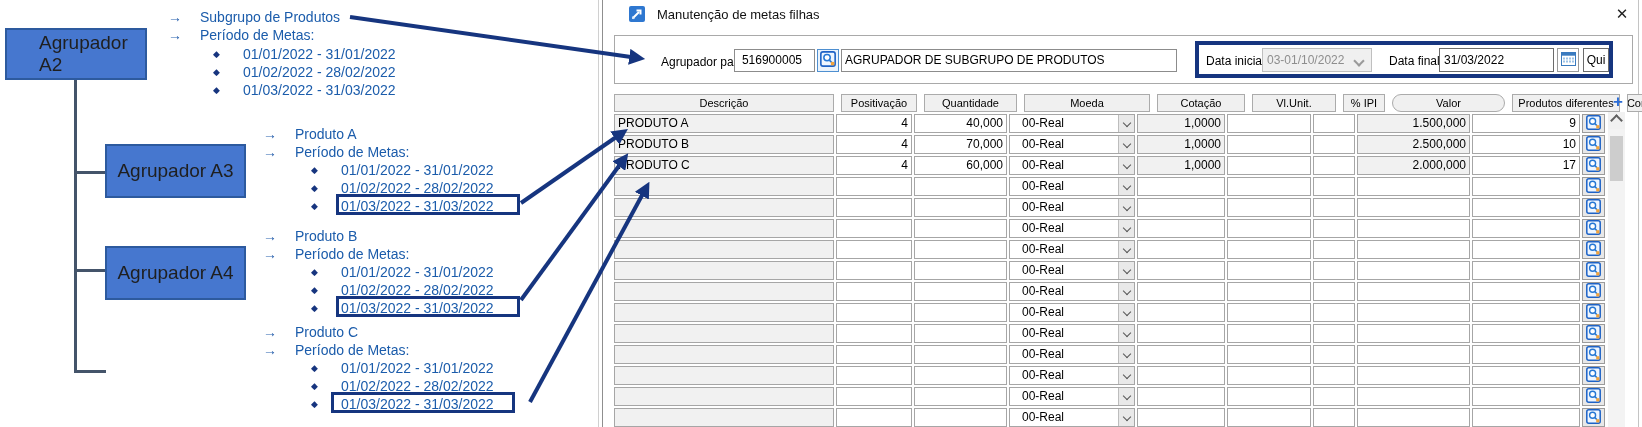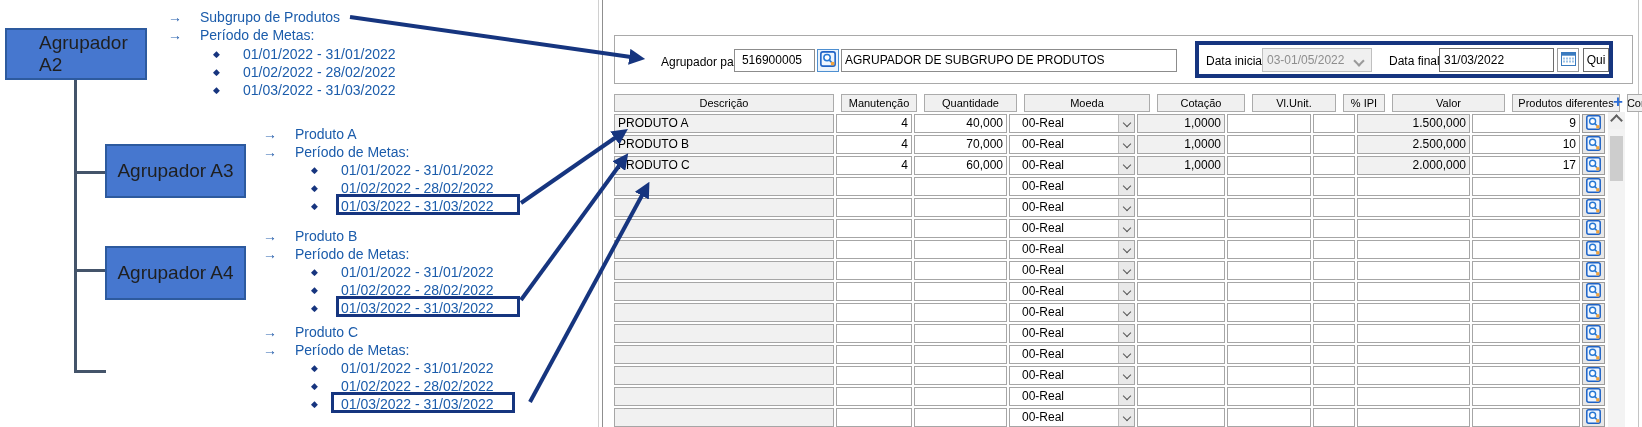--- a/index.html
+++ b/index.html
@@ -175,40 +175,52 @@
       <span>01/02/2022 - 28/02/2022</span>
     </div>
   <div class="anno" style="left:311px;top:396px;">
       <span class="dia">◆</span>
       <span>01/03/2022 - 31/03/2022</span>
     </div>
   <div class="hl" style="left:331px;top:392px;"></div>
 
   <div class="wshadow"></div>
   <div class="window">
+    <div class="titlebar">
+      <span class="app-icon">
+        <svg width="16" height="16" viewBox="0 0 16 16">
+            <rect width="16" height="16" rx="2" fill="#2e77d0"></rect>
+            <path d="M3.5 12.5 L10 6" stroke="#fff" stroke-width="2" fill="none"></path>
+            <path d="M7.5 4.5 h4 v4" fill="none" stroke="#fff" stroke-width="2"></path>
+            <path d="M3 13 l3 0 -3 -3 z" fill="#cfe2f7"></path>
+          </svg>
+      </span>
+      <span class="title-text">Manutenção de metas filhas</span>
+      <button class="close-btn">✕</button>
+    </div>
 
     <div class="gbox"></div>
     <span class="wlbl" style="left:58px;top:55px;">Agrupador pai</span>
     <div class="tfield" style="left:131px;top:49px;width:81px;text-align:right;padding-right:12px;">516900005</div>
     <button class="mag-btn">
       <span>
         <svg width="16" height="16" viewBox="0 0 15 15">
             <rect x="0.8" y="0.8" width="13.4" height="13.4" rx="2" fill="#eef6ff" stroke="#1d62c6" stroke-width="1.5"></rect>
             <circle cx="6.6" cy="6.2" r="3" fill="#fff" stroke="#2577d4" stroke-width="1.4"></circle>
             <path d="M8.8 8.5 L11 10.8" stroke="#2577d4" stroke-width="1.6"></path>
             <rect x="10.2" y="10.2" width="3.2" height="3.2" fill="#f2a33c"></rect>
           </svg>
       </span>
     </button>
     <div class="tfield" style="left:238px;top:49px;width:336px;padding-left:3px;">AGRUPADOR DE SUBGRUPO DE PRODUTOS</div>
 
     <div class="datarect"></div>
     <span class="wlbl" style="left:603px;top:54px;">Data inicial</span>
     <div class="combo-dis">
-      <span>03-01/05/2022</span>
+      <span>03-01/10/2022</span>
       <span class="chev"></span>
     </div>
     <span class="wlbl" style="left:786px;top:54px;">Data final</span>
     <div class="tfield" style="left:836px;top:48px;width:115px;height:24px;line-height:22px;padding-left:4px;border-color:#6b6b6b;">31/03/2022</div>
     <button class="cal-btn">
       <span>
         <svg width="15" height="15" viewBox="0 0 15 15">
             <rect x="0.5" y="1.5" width="14" height="13" fill="#fff" stroke="#3a7bbf"></rect>
             <rect x="0.5" y="1.5" width="14" height="3.2" fill="#3a7bbf"></rect>
             <g fill="#9cc3e8">
@@ -221,27 +233,27 @@
               <rect x="8" y="9.5" width="2" height="2"></rect>
               <rect x="11" y="9.5" width="2" height="2"></rect>
             </g>
           </svg>
       </span>
     </button>
     <div class="qui-box">Qui</div>
 
     <div class="thead" id="thead">
         <div class="thcell" style="width: 220px;">Descrição</div>
-        <div class="thcell" style="width: 76px;">Manutenção</div>
+        <div class="thcell" style="width: 76px;">Positivação</div>
         <div class="thcell" style="width: 93px;">Quantidade</div>
         <div class="thcell" style="width: 126px;">Moeda</div>
         <div class="thcell" style="width: 88px;">Cotação</div>
         <div class="thcell" style="width: 84px;">Vl.Unit.</div>
         <div class="thcell" style="width: 42px;">% IPI</div>
-        <div class="thcell" style="width: 113px;">Valor</div>
+        <div class="thcell" style="width: 113px; border-radius: 9px;">Valor</div>
         <div class="thcell" style="width: 108px;">Produtos diferentes</div>
         <div class="thcell" style="width: 23px;">Con.</div>
       </div>
     <div class="rows" id="rows">
         <div class="trow">
           <div class="cell c-desc" style="width: 220px;">PRODUTO A</div>
           <div class="cell c-num" style="width: 76px;">4</div>
           <div class="cell c-num" style="width: 93px;">40,000</div>
           <div class="cell c-combo" style="width: 126px;">
             <span>00-Real</span>

